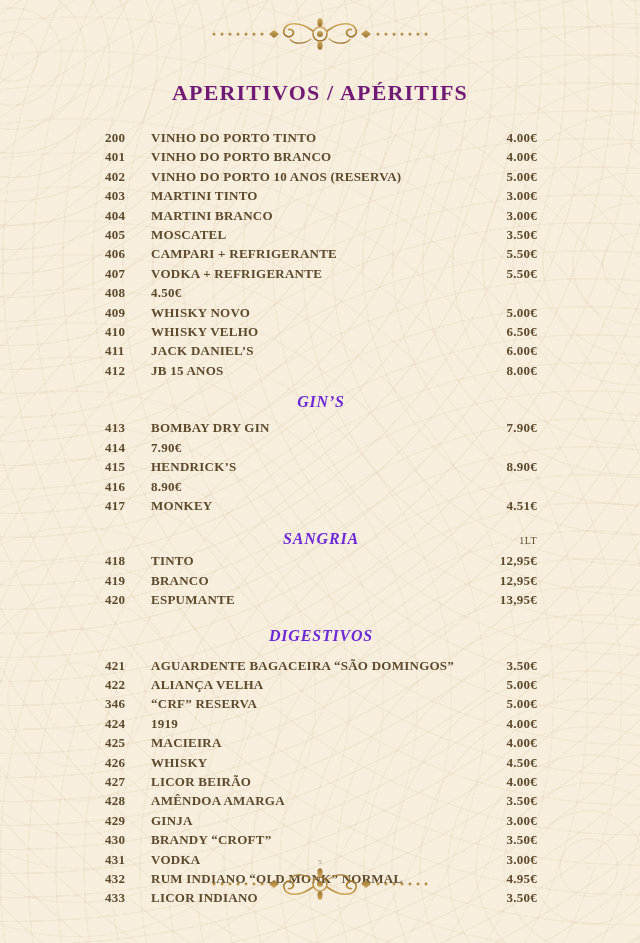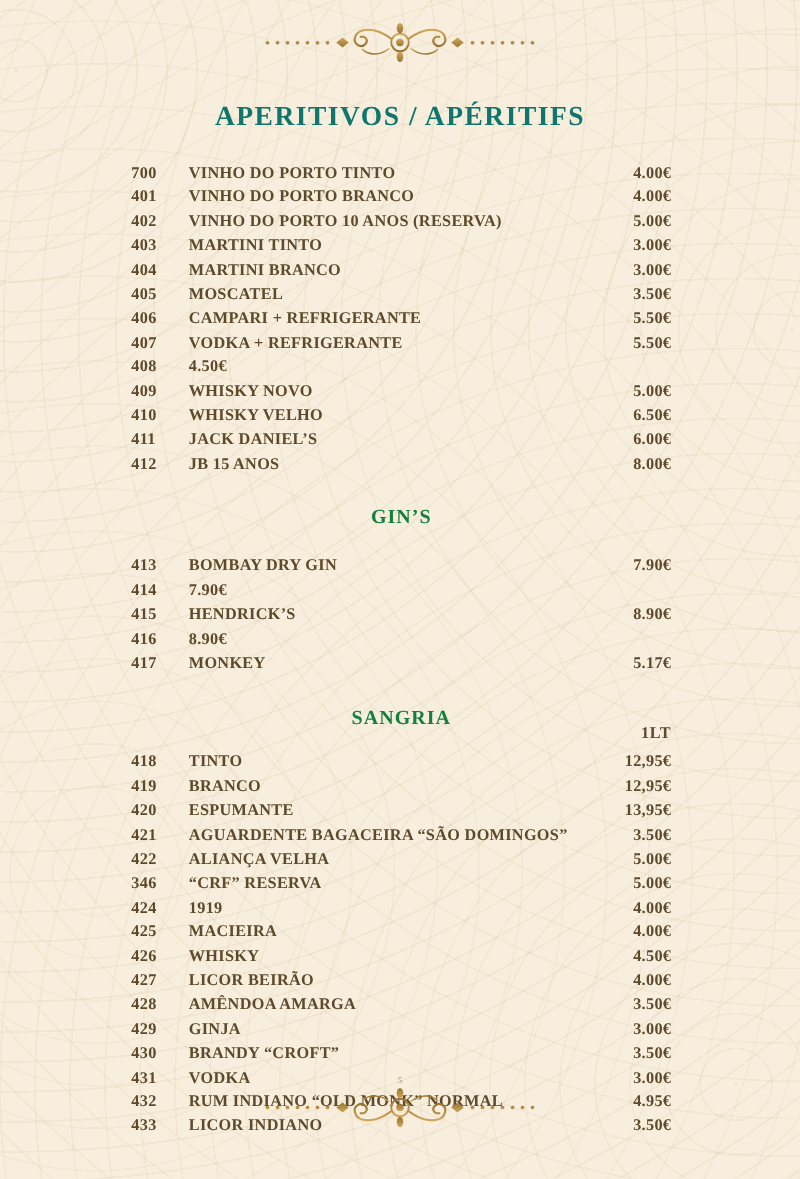--- a/index.html
+++ b/index.html
@@ -23,53 +23,54 @@
   .content { position: relative; }
   .orn { display: block; margin: 0 auto; }
   .orn-top { margin-top: 14px; }
   .orn-bottom { position: absolute; bottom: 4px; left: 50%; transform: translateX(-50%) scaleY(-1); }
   h1.title {
     margin: 26px 0 0 0;
     text-align: center;
     font-size: 22px;
     font-weight: 700;
     letter-spacing: 1.2px;
-    color: #0f766e;
+    color: #701a75;
   }
   .menu {
     margin: 22px 103px 0 105px; 
   }
   .row {
     display: flex;
     align-items: baseline;
     line-height: 19.4px;
     font-size: 13px;
     font-weight: 700;
     letter-spacing: 0.25px;
   }
   .row .code  { width: 46px; flex: 0 0 46px; }
   .row .name  { flex: 1 1 auto; padding-right: 8px; }
   .row .price { flex: 0 0 auto; text-align: right; }
   .heading-row {
     position: relative;
     text-align: center;
   }
   .heading-row h2 {
-    margin: 12px;
+    margin: 0;
     display: inline-block;
     font-size: 16px;
     font-weight: 700;
     letter-spacing: 0.8px;
-    color: #15803d;
+    color: #6d28d9;
+    font-style: italic;
   }
   .heading-row .note {
     position: absolute;
     right: 0; bottom: 2px;
-    font-size: 13px;
-    font-weight: 700;
+    font-size: 10px;
+    font-weight: 400;
     letter-spacing: 0.5px;
     color: #5d4a2c;
   }
   section.sec-0 { margin-top: 0; }
   section.sec-1 .heading-row { margin: 13px 0 7px 0; }
   section.sec-2 .heading-row { margin: 15px 0 3px 0; }
   section.sec-3 .heading-row { margin: 17px 0 11px 0; }
   .pagenum {
     position: absolute;
     bottom: 42px; left: 0; right: 0;
@@ -113,21 +114,21 @@
       </g>
     </defs>
     <use href="#ornFull"></use>
   </svg>
 
   <h1 class="title">APERITIVOS / APÉRITIFS</h1>
 
   <div class="menu" id="menu">
       <section class="sec-0">
         <div class="row">
-          <span class="code">700</span>
+          <span class="code">200</span>
           <span class="name">VINHO DO PORTO TINTO</span>
           <span class="price">4.00€</span>
         </div>
         <div class="row">
           <span class="code">401</span>
           <span class="name">VINHO DO PORTO BRANCO</span>
           <span class="price">4.00€</span>
         </div>
         <div class="row">
           <span class="code">402</span>
@@ -200,21 +201,21 @@
           <span class="name">HENDRICK’S</span>
           <span class="price">8.90€</span>
         </div>
         <div class="row">
           <span class="code">416</span>
           <span class="price">8.90€</span>
         </div>
         <div class="row">
           <span class="code">417</span>
           <span class="name">MONKEY</span>
-          <span class="price">5.17€</span>
+          <span class="price">4.51€</span>
         </div>
       </section>
       <section class="sec-2">
         <div class="heading-row"><h2>SANGRIA</h2><span class="note">1LT</span></div>
         <div class="row">
           <span class="code">418</span>
           <span class="name">TINTO</span>
           <span class="price">12,95€</span>
         </div>
         <div class="row">
@@ -222,20 +223,21 @@
           <span class="name">BRANCO</span>
           <span class="price">12,95€</span>
         </div>
         <div class="row">
           <span class="code">420</span>
           <span class="name">ESPUMANTE</span>
           <span class="price">13,95€</span>
         </div>
       </section>
       <section class="sec-3">
+        <div class="heading-row"><h2>DIGESTIVOS</h2></div>
         <div class="row">
           <span class="code">421</span>
           <span class="name">AGUARDENTE BAGACEIRA “SÃO DOMINGOS”</span>
           <span class="price">3.50€</span>
         </div>
         <div class="row">
           <span class="code">422</span>
           <span class="name">ALIANÇA VELHA</span>
           <span class="price">5.00€</span>
         </div>

